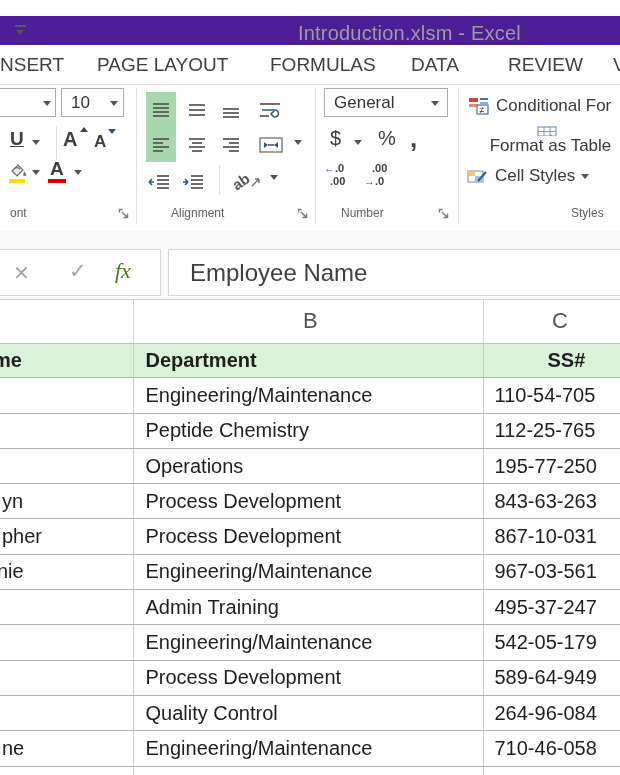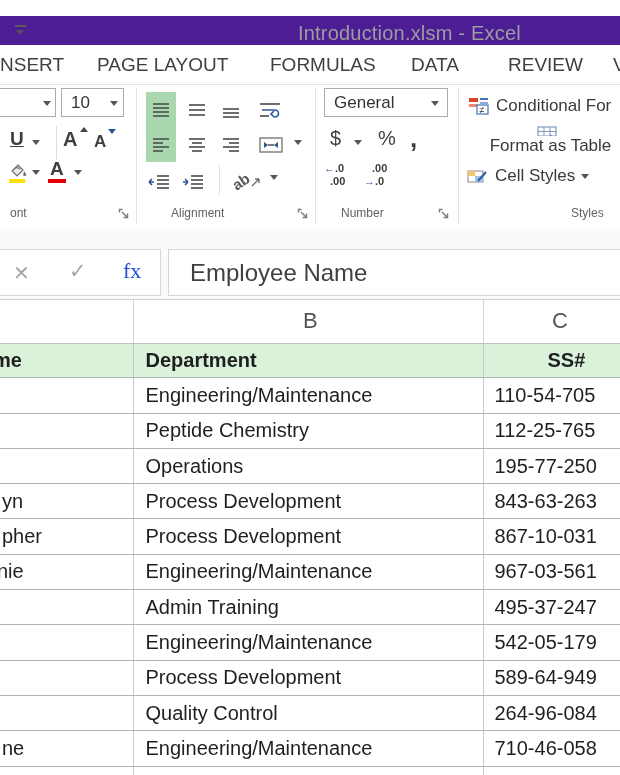--- a/index.html
+++ b/index.html
@@ -53,21 +53,21 @@
   
   .stylebtn{position:absolute;height:30px;display:flex;align-items:center;white-space:nowrap;overflow:hidden;}
   .stylebtn .lbl{font-size:17px;color:#3a3a3a;margin-left:6px;}
   .stylebtn .chev{margin-left:6px;}
 
   
   .fbar{position:absolute;left:0;top:231px;width:620px;height:69px;background:#fafafa;border-bottom:1px solid #cfcfcf;box-sizing:border-box;}
   .fleft{position:absolute;left:-6px;top:18px;width:167px;height:47px;background:#fff;border:1px solid #d6d6d6;box-sizing:border-box;}
   .fcancel{position:absolute;left:18px;top:11px;font-size:20px;color:#a6a6a6;}
   .fenter{position:absolute;left:74px;top:9px;font-size:21px;color:#a6a6a6;}
-  .ffx{position:absolute;left:128px;top:8px;font-size:22px;color:#1d4ed8;font-family:"Liberation Serif",serif;}
+  .ffx{position:absolute;left:120px;top:8px;font-size:22px;color:#4d7c0f;font-family:"Liberation Serif",serif;font-style:italic;}
   .fmain{position:absolute;left:168px;top:18px;width:460px;height:47px;background:#fff;border:1px solid #d6d6d6;box-sizing:border-box;}
   .fval{position:absolute;left:21px;top:9px;font-size:24px;color:#404040;white-space:nowrap;}
 
   
   .sheet{position:absolute;left:0;top:300px;width:620px;height:475px;background:#fff;}
   .colheads{position:absolute;left:0;top:0;width:620px;height:43px;background:#fff;}
   .chline{position:absolute;top:0;width:1px;height:43px;background:#d4d4d4;}
   .colletter{position:absolute;top:8px;font-size:22px;color:#555;}
   .hrow{position:absolute;left:0;top:43px;width:620px;height:35.3px;background:#d9f2d9;border-top:1px solid #c0c0c0;border-bottom:1px solid #b3b3b3;box-sizing:border-box;display:flex;font-weight:bold;}
   .rows{position:absolute;left:0;top:78.3px;width:620px;}

